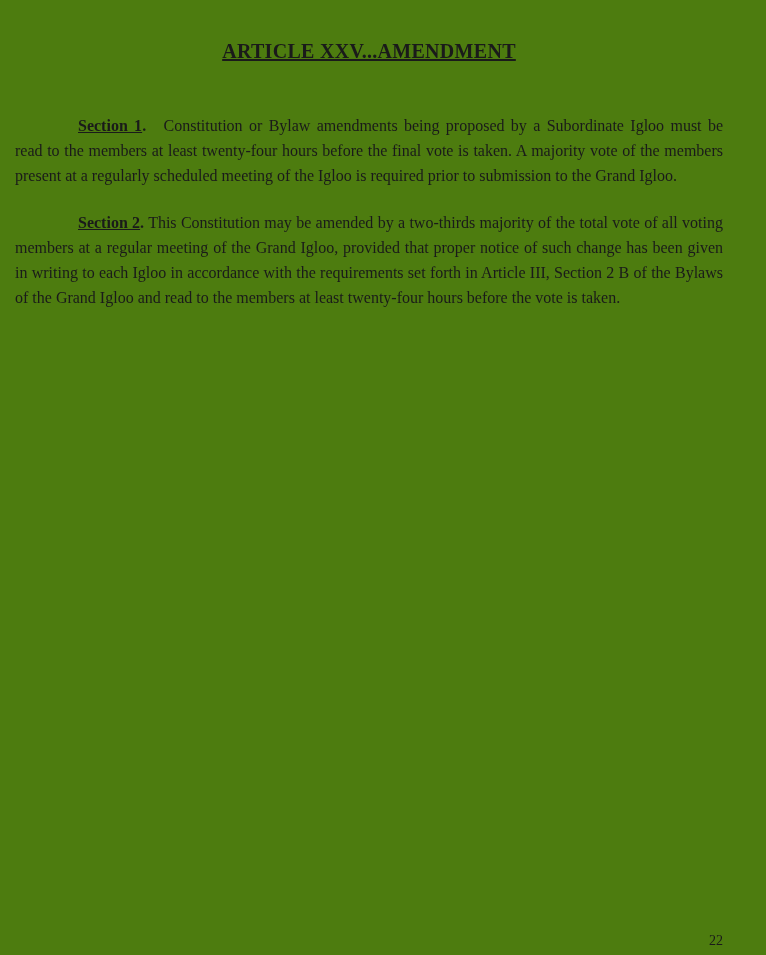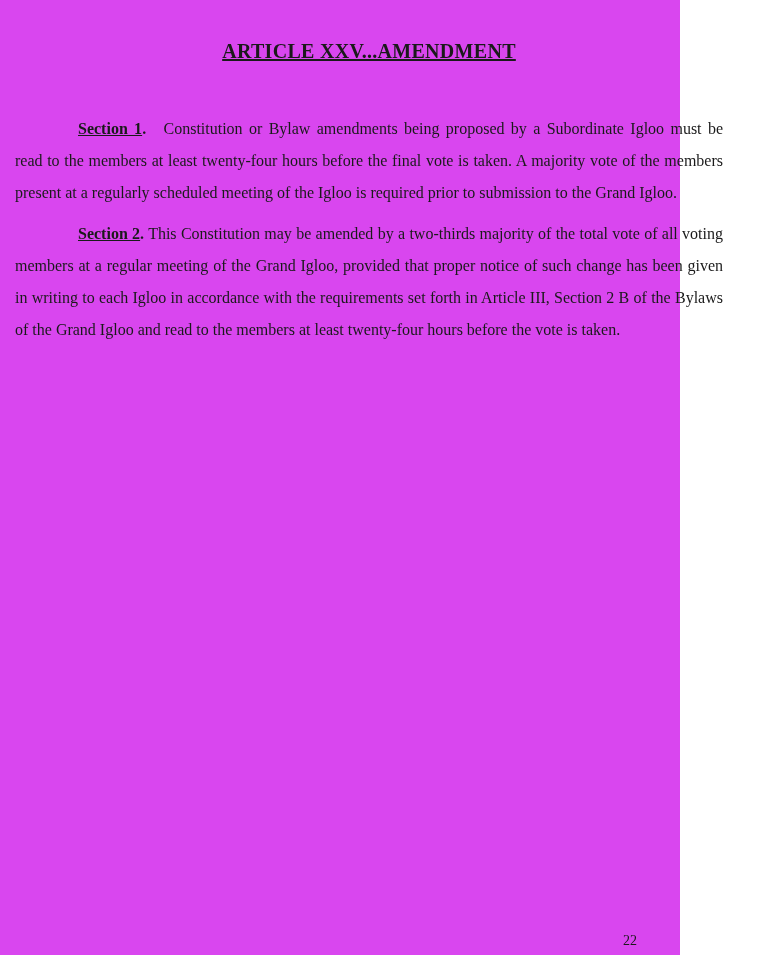--- a/index.html
+++ b/index.html
@@ -9,23 +9,23 @@
   body {
     width: 766px;
     height: 955px;
     background: #ffffff;
     font-family: "Liberation Serif", serif;
     color: #1a1a1a;
     overflow: hidden;
   }
   .page {
     position: relative;
-    width: 680px;
+    width: 766px;
     height: 955px;
-    background: #d946ef;
+    background: #4d7c0f;
   }
   .doc-title {
     margin: 0 0 0 15px;
     padding-top: 40px;
     width: 708px;
     text-align: center;
     font-size: 20px;
     font-weight: bold;
     text-decoration: underline;
     letter-spacing: 0.3px;
@@ -33,25 +33,25 @@
   }
   .content {
     margin: 50px 0 0 15px;
     width: 708px;
   }
   .para {
     margin: 0;
     text-align: justify;
     text-indent: 63px;
     font-size: 16px;
-    line-height: 32px;
+    line-height: 25px;
     color: #1a1a1a;
   }
   .para + .para {
-    margin-top: 9px;
+    margin-top: 22px;
   }
   .sec-label {
     font-weight: bold;
     text-decoration: underline;
   }
   .sec-suffix {
     font-weight: bold;
   }
   .sec-suffix.wide-gap {
     margin-right: 11px;

